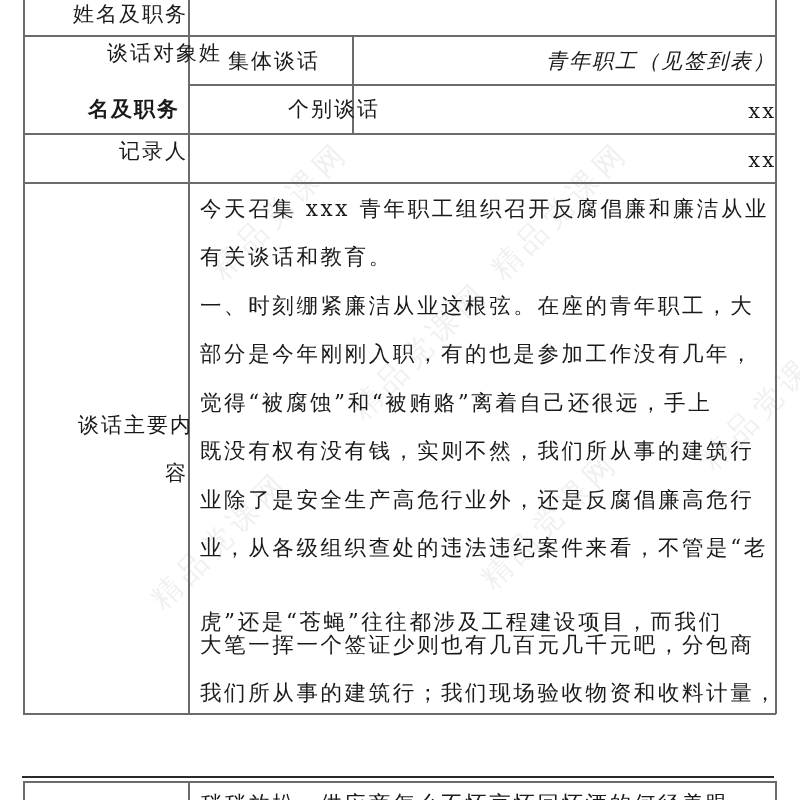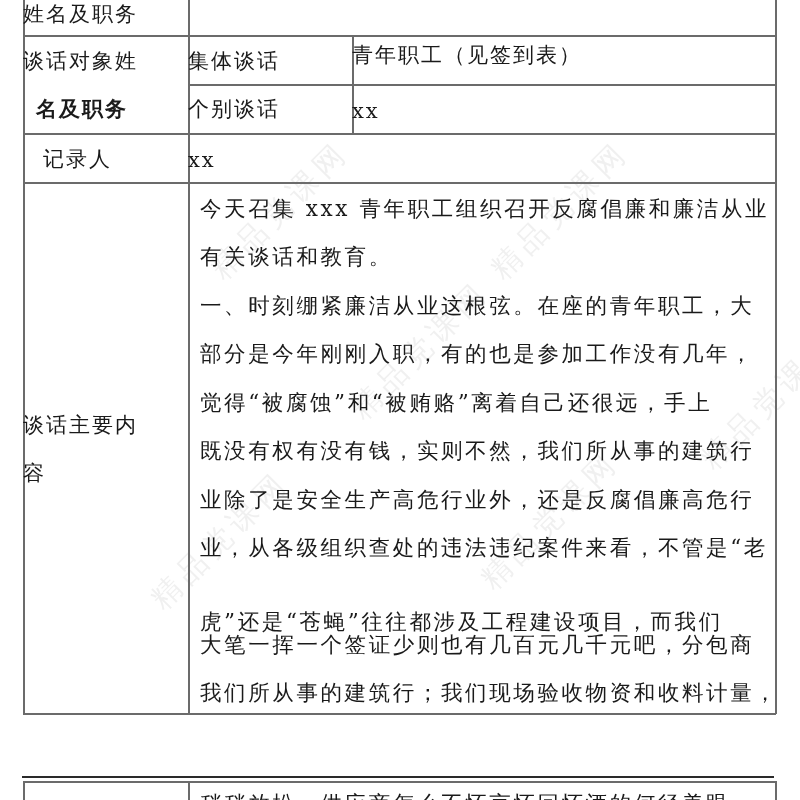--- a/index.html
+++ b/index.html
@@ -7,21 +7,21 @@
     width:800px; height:800px; overflow:hidden; position:relative;
     background:#ffffff;
     font-family:"DejaVu Serif", "Liberation Serif", serif;
     color:#1a1a1a;
   }
   .abs { position:absolute; box-sizing:border-box; }
   .vline { position:absolute; width:1.5px; background:#6b6b6b; }
   .hline { position:absolute; height:1.5px; background:#6b6b6b; }
   .cell-text {
     position:absolute; font-size:21px; letter-spacing:2px; white-space:nowrap;
-    text-align:left; line-height:24px;
+    text-align:right; line-height:24px;
   }
   .content-line {
     position:absolute; left:200px; width:568px; font-size:21.5px; line-height:26px;
     white-space:nowrap; letter-spacing:2.6px; text-align:justify;
   }
   .watermark {
     position:absolute; font-size:30px; color:rgba(150,150,150,0.14);
     transform:rotate(-45deg); white-space:nowrap; letter-spacing:6px;
     font-family:"DejaVu Sans", sans-serif; pointer-events:none;
   }
@@ -44,30 +44,30 @@
   <div class="hline" style="left:23px; top:35px; width:753px;"></div>
   <div class="hline" style="left:188px; top:84px; width:588px;"></div>
   <div class="hline" style="left:23px; top:133px; width:753px;"></div>
   <div class="hline" style="left:23px; top:182px; width:753px;"></div>
   <div class="hline" style="left:23px; top:713px; width:753px;"></div>
 </div>
 
 <div class="cell-text" style="left:23px; width:165px; top:2px;">姓名及职务</div>
 <div class="cell-text" style="left:188px; width:588px; top:2px;"></div>
 
-<div class="cell-text" style="left:23px; width:199px; top:49px;">谈话对象姓</div>
+<div class="cell-text" style="left:23px; width:199px; top:41px;">谈话对象姓</div>
 <div class="cell-text" style="left:36px; width:144px; top:97px;font-weight:bold;">名及职务</div>
 
 <div class="cell-text" style="left:188px; width:132px; top:49px;">集体谈话</div>
-<div class="cell-text" style="left:352px; width:424px; top:43px;">青年职工（见签到表）</div>
+<div class="cell-text" style="left:352px; width:424px; top:49px;font-style:italic;">青年职工（见签到表）</div>
 
 <div class="cell-text" style="left:188px; width:192px; top:97px;">个别谈话</div>
 <div class="cell-text" style="left:352px; width:424px; top:99px;">xx</div>
 
-<div class="cell-text" style="left:23px; width:165px; top:147px;margin-left:20px;">记录人</div>
+<div class="cell-text" style="left:23px; width:165px; top:139px;">记录人</div>
 <div class="cell-text" style="left:188px; width:588px; top:148px;">xx</div>
 
 <div class="cell-text" style="left:23px; width:170px; top:413px;">谈话主要内</div>
 <div class="cell-text" style="left:23px; width:165px; top:461px;">容</div>
 
 <div>
   <div class="content-line" style="top:196px;">今天召集 xxx 青年职工组织召开反腐倡廉和廉洁从业</div>
   <div class="content-line" style="top:244px;">有关谈话和教育。</div>
   <div class="content-line" style="top:293px;">一、时刻绷紧廉洁从业这根弦。在座的青年职工，大</div>
   <div class="content-line" style="top:341px;">部分是今年刚刚入职，有的也是参加工作没有几年，</div>

